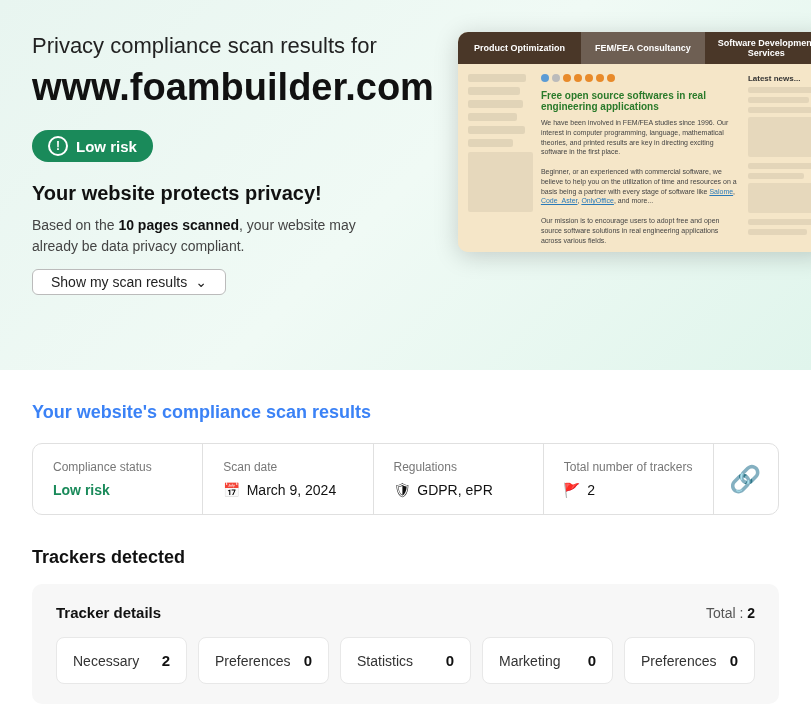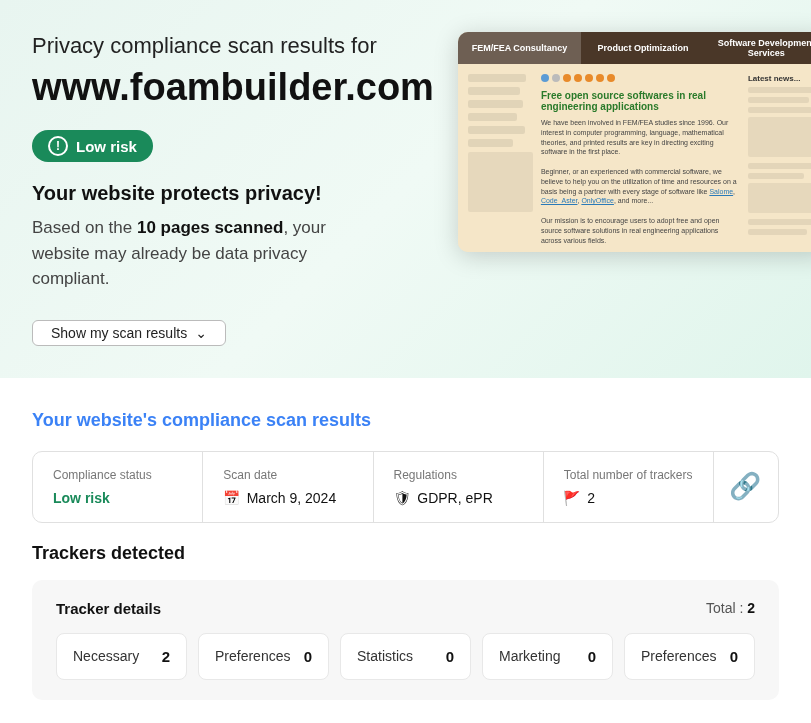--- a/index.html
+++ b/index.html
@@ -71,25 +71,25 @@
     }
 
     .hero-headline {
       font-size: 20px;
       font-weight: 700;
       color: #111;
       margin-bottom: 10px;
     }
 
     .hero-desc {
-      font-size: 17px;
+      font-size: 14px;
       color: #444;
       line-height: 1.5;
       max-width: 350px;
-      margin-bottom: 28px;
+      margin-bottom: 12px;
     }
 
     .hero-desc strong {
       font-weight: 700;
       color: #111;
     }
 
     .scan-btn {
       display: inline-flex;
       align-items: center;
@@ -238,21 +238,21 @@
       margin-bottom: 20px;
     }
 
     
     .compliance-cards {
       display: flex;
       gap: 0;
       border: 1.5px solid #e0e0e0;
       border-radius: 10px;
       overflow: hidden;
-      margin-bottom: 20px;
+      margin-bottom: 32px;
       background: #fff;
     }
 
     .compliance-card {
       flex: 1;
       padding: 16px 20px;
       border-right: 1.5px solid #e0e0e0;
       min-width: 0;
     }
 
@@ -389,25 +389,25 @@
 
     <button class="scan-btn">
       <span>Show my scan results</span>
       <span>⌄</span>
     </button>
   </div>
 
   <div class="hero-screenshot">
     <div class="screenshot-browser-bar">
       <div class="screenshot-tabs">
+        <div class="screenshot-tab">
+          <span>Product Optimization</span>
+        </div>
         <div class="screenshot-tab active">
           <span>FEM/FEA Consultancy</span>
-        </div>
-        <div class="screenshot-tab">
-          <span>Product Optimization</span>
         </div>
         <div class="screenshot-tab">
           <span>Software Development Services</span>
         </div>
       </div>
     </div>
     <div class="screenshot-content">
       <div class="screenshot-sidebar">
         <div class="screenshot-sidebar-item" style="width:90%"></div>
         <div class="screenshot-sidebar-item" style="width:80%"></div>

